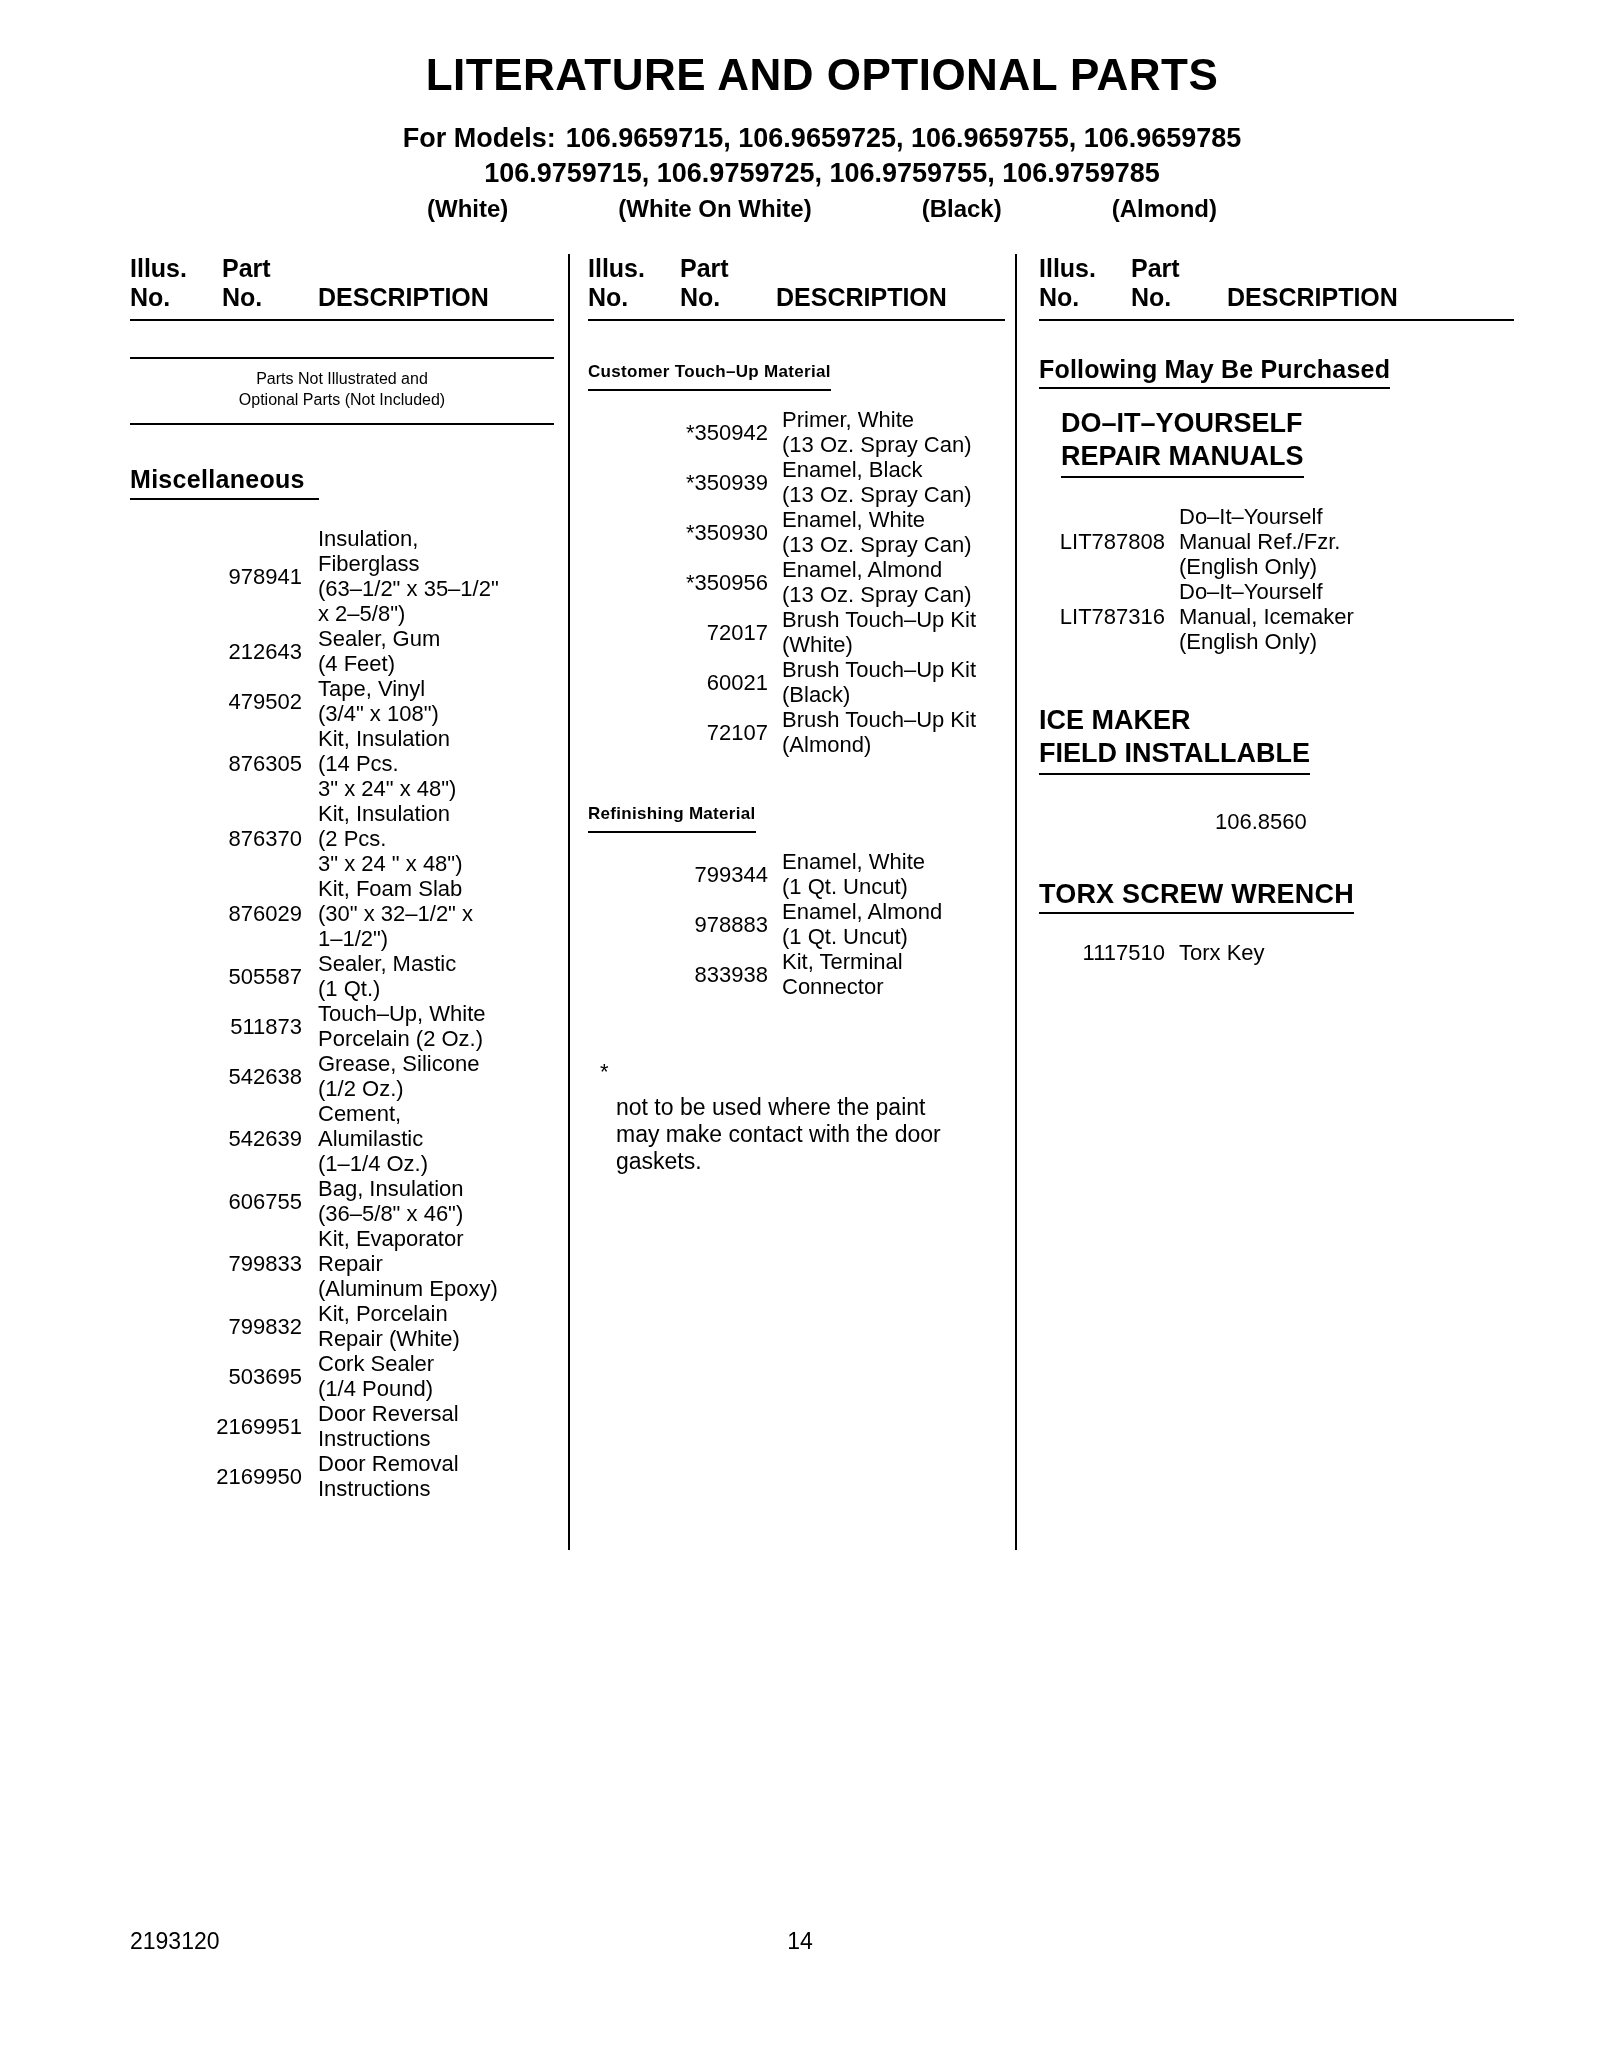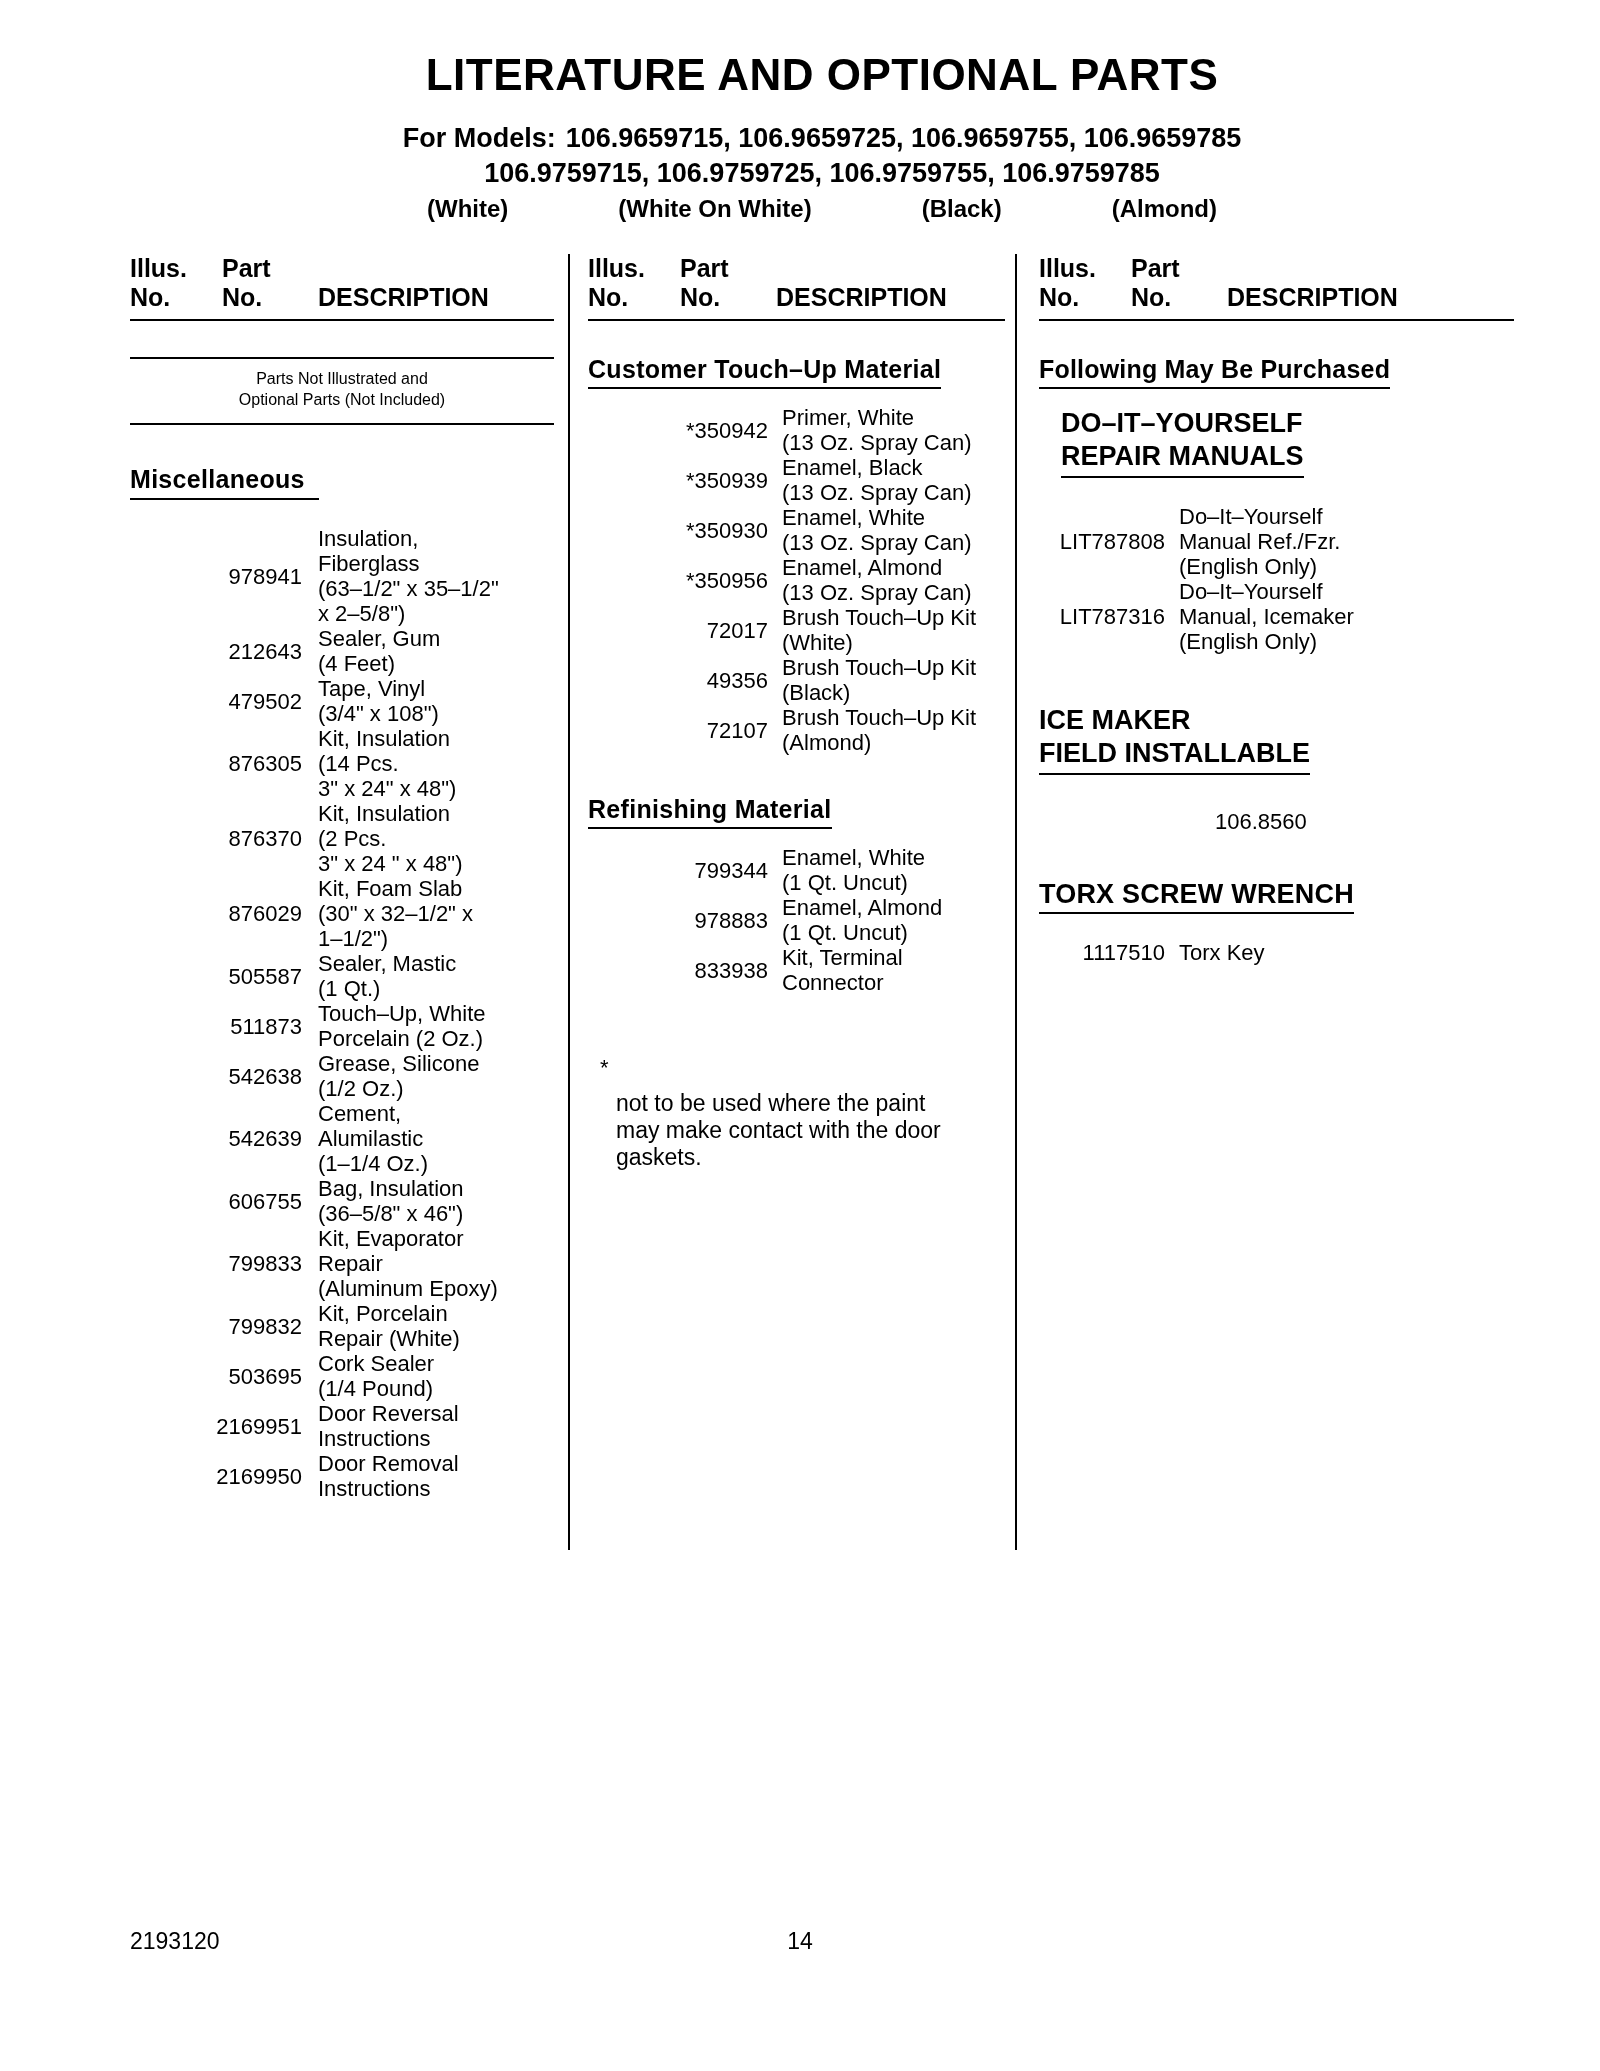--- a/index.html
+++ b/index.html
@@ -55,21 +55,21 @@
     white-space:pre-line;
   }
   .misc-head {
     margin-top:42px; display:inline-block; font-size:25px; font-weight:bold;
     border-bottom:2px solid #000; padding:0 14px 6px 0; letter-spacing:.3px;
   }
   .col1 .plist { margin-top:26px; }
 
   
   .sec-head {
-    display:inline-block; font-size:25px; font-weight:bold;
+    display:inline-block; font-size:17px; font-weight:bold;
     border-bottom:2px solid #000; padding-bottom:5px; letter-spacing:.3px;
   }
   .col2 .sec1 { margin-top:36px; }
   .col2 .plist { margin-top:16px; }
   .col2 .sec2 { margin-top:42px; }
   .footnote { margin-top:60px; }
   .fn-star { margin-left:12px; display:block; }
   .fn-text { margin-left:28px; margin-top:10px; white-space:pre-line; font-size:23px; line-height:27px; }
 
   
@@ -279,21 +279,21 @@
 (13 Oz. Spray Can)</span>
           </div>
 
           <div class="prow">
             <span class="num">72017</span>
             <span class="desc">Brush Touch–Up Kit
 (White)</span>
           </div>
 
           <div class="prow">
-            <span class="num">49356</span>
+            <span class="num">60021</span>
             <span class="desc">Brush Touch–Up Kit
 (Black)</span>
           </div>
 
           <div class="prow">
             <span class="num">72107</span>
             <span class="desc">Brush Touch–Up Kit
 (Almond)</span>
           </div>
         </div>

